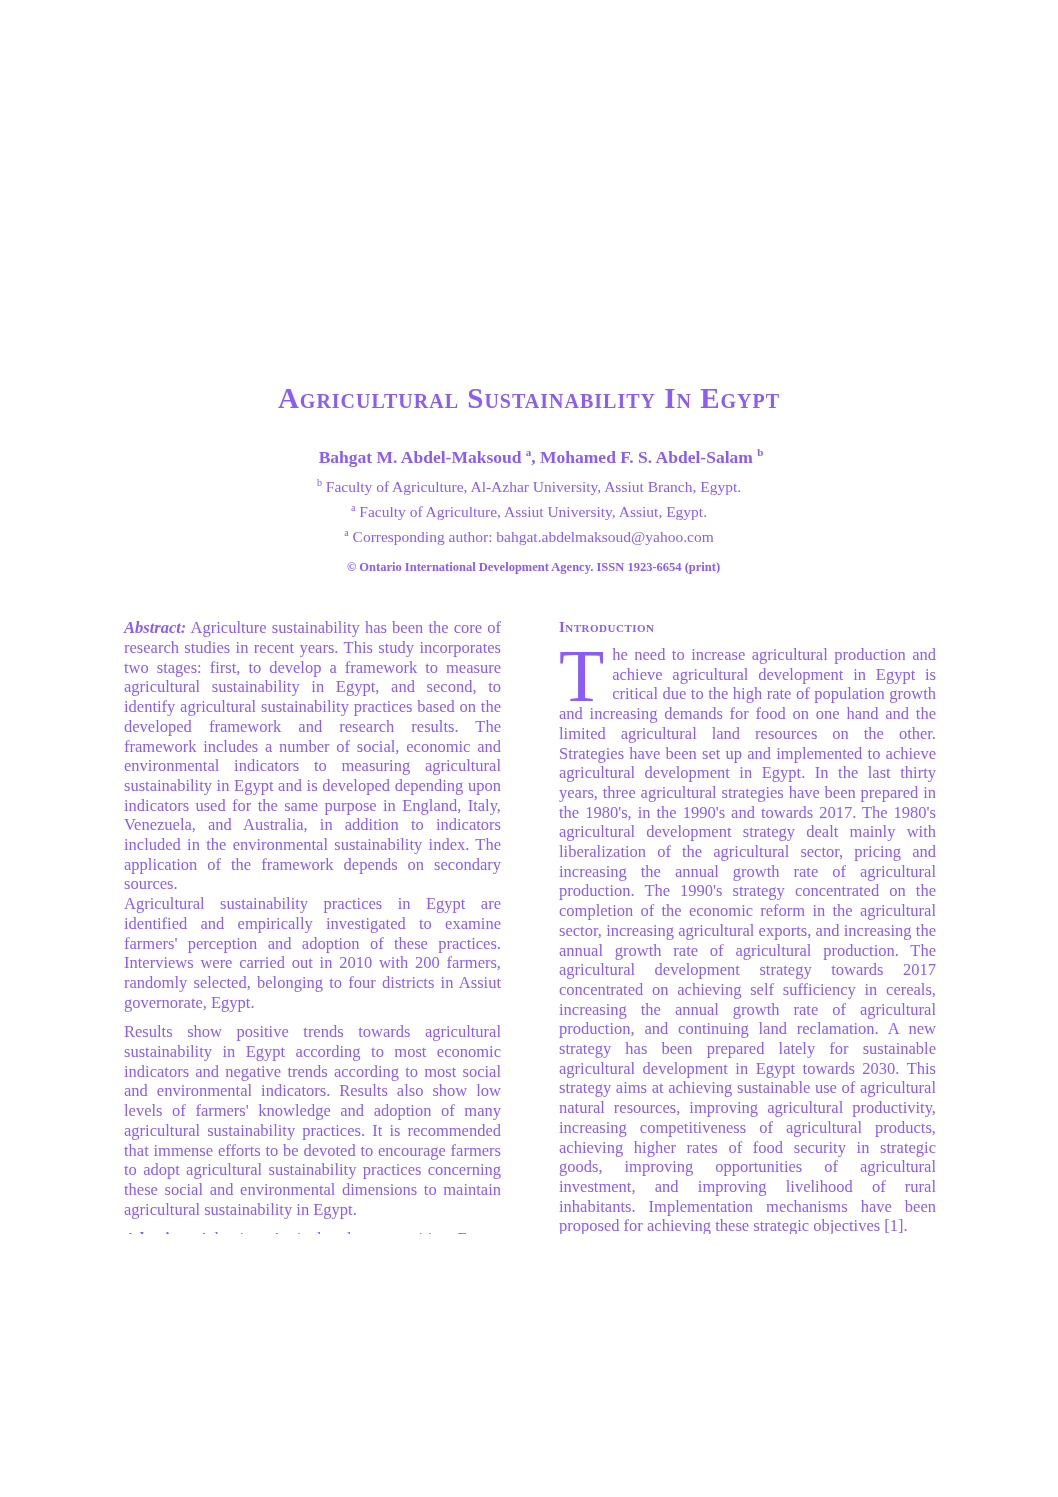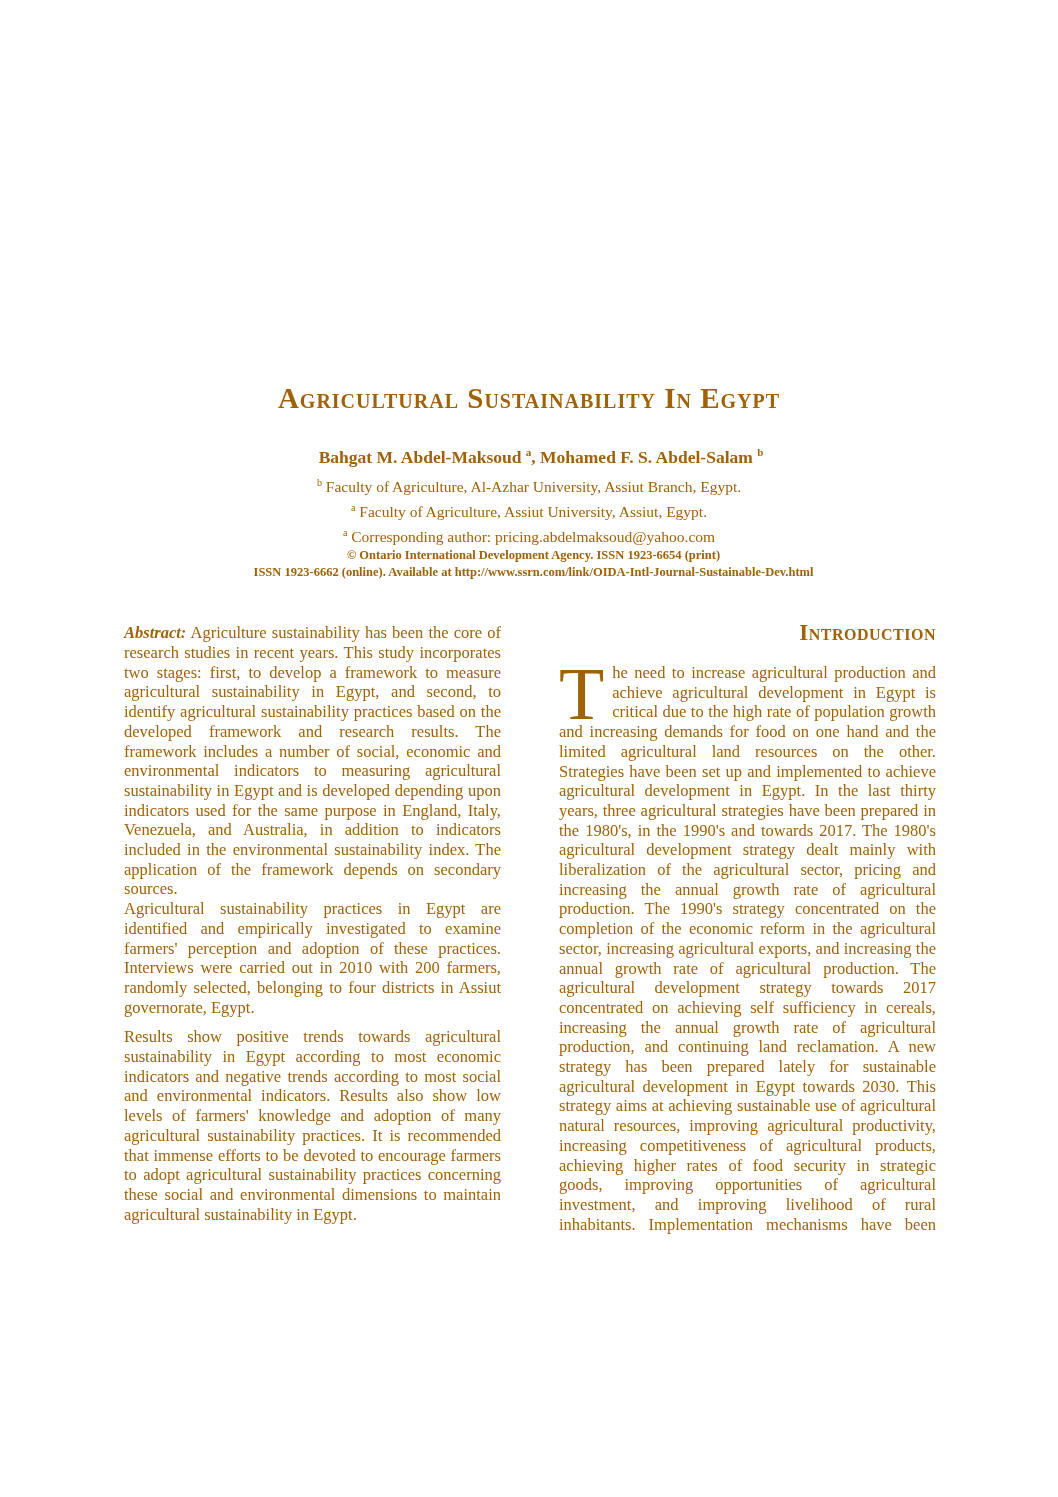--- a/index.html
+++ b/index.html
@@ -1,73 +1,72 @@
 <!DOCTYPE html>
 <html><head>
 <meta charset="utf-8">
 <style>
   html, body { margin: 0; padding: 0; background: #fff; }
   .page {
     width: 1058px; height: 1234px;
-    background: #ffffff; color: #a16207;
+    background: #ffffff; color: #8b5cf6;
     font-family: "Liberation Serif", "DejaVu Serif", serif;
     position: relative; box-sizing: border-box;
     overflow: hidden;
   }
   .header { text-align: center; padding-top: 382px; }
   .title {
     font-size: 29px; font-weight: bold; font-variant: small-caps;
     letter-spacing: 1px; margin: 0;
   }
   .authors { margin-top: 31px; font-size: 17.5px; font-weight: bold; padding-left: 24px; }
   .authors sup { font-size: 11px; font-weight: bold; }
   .affiliations { margin-top: 4px; font-size: 15.5px; line-height: 21px; }
   .affiliations sup { font-size: 10px; }
-  .copyright { font-size: 12.5px; font-weight: bold; line-height: 17px; padding-left: 9px; }
+  .copyright { margin-top: 12px; font-size: 12.5px; font-weight: bold; line-height: 17px; padding-left: 9px; }
   .columns {
     display: flex; gap: 58px;
     padding-left: 124px; padding-right: 53px;
     margin-top: 42px;
   }
   .col {
     width: 377px; flex: 0 0 377px;
     font-size: 16.5px; line-height: 19.7px;
     text-align: justify;
   }
   .col p { margin: 0; }
   .gap-top { margin-top: 10px !important; }
   .lbl { font-weight: bold; font-style: italic; }
   .intro-heading {
-    text-align: right; font-weight: bold; font-variant: small-caps;
-    font-size: 23px; letter-spacing: 0.5px; margin: 0 0 20px 0;
+    text-align: left; font-weight: bold; font-variant: small-caps;
+    font-size: 15px; letter-spacing: 0.5px; margin: 0 0 7px 0;
   }
   .dropcap {
     float: left; font-size: 74px; line-height: 56px;
     margin: 3px 8px 0 0;
   }
 </style>
 </head>
 <body>
 
 <div class="page">
 
   <div class="header">
     <h1 class="title">Agricultural Sustainability In Egypt</h1>
 
     <div class="authors"><span>Bahgat M. Abdel-Maksoud </span><sup>a</sup><span>, </span><span>Mohamed F. S. Abdel-Salam </span><sup>b</sup></div>
 
     <div class="affiliations">
       <div><sup>b</sup> <span>Faculty of Agriculture, Al-Azhar University, Assiut Branch, Egypt.</span></div>
       <div><sup>a</sup> <span>Faculty of Agriculture, Assiut University, Assiut, Egypt.</span></div>
-      <div><sup>a</sup> <span>Corresponding author:  pricing.abdelmaksoud@yahoo.com</span></div>
+      <div><sup>a</sup> <span>Corresponding author:  bahgat.abdelmaksoud@yahoo.com</span></div>
     </div>
 
     <div class="copyright">
       <div>© Ontario International Development Agency. ISSN 1923-6654 (print)</div>
-      <div>ISSN 1923-6662 (online). Available at http://www.ssrn.com/link/OIDA-Intl-Journal-Sustainable-Dev.html</div>
     </div>
   </div>
 
   <div class="columns">
 
     <div class="col">
       <p><span class="lbl">Abstract:</span> <span>Agriculture sustainability has been the core of research studies in recent years. This study incorporates two stages: first, to develop a framework to measure agricultural sustainability in Egypt, and second, to identify agricultural sustainability practices based on the developed framework and research results. The framework includes a number of social, economic and environmental indicators to measuring agricultural sustainability in Egypt and is developed depending upon indicators used for the same purpose in England, Italy, Venezuela, and Australia, in addition to indicators included in the environmental sustainability index. The application of the framework depends on secondary sources.</span></p>
       <p>Agricultural sustainability practices in Egypt are identified and empirically investigated to examine farmers' perception and adoption of these practices. Interviews were carried out in 2010 with 200 farmers, randomly selected, belonging to four districts in Assiut governorate, Egypt.</p>
       <p class="gap-top">Results show positive trends towards agricultural sustainability in Egypt according to most economic indicators and negative trends according to most social and environmental indicators. Results also show low levels of farmers' knowledge and adoption of many agricultural sustainability practices. It is recommended that immense efforts to be devoted to encourage farmers to adopt agricultural sustainability practices concerning these social and environmental dimensions to maintain agricultural sustainability in Egypt.</p>
       <p class="gap-top"><span class="lbl">Adoption:</span> <span>Adoption, Agricultural opportunities, Egypt, Sustainability indictors, Sustainability practices.</span></p>

